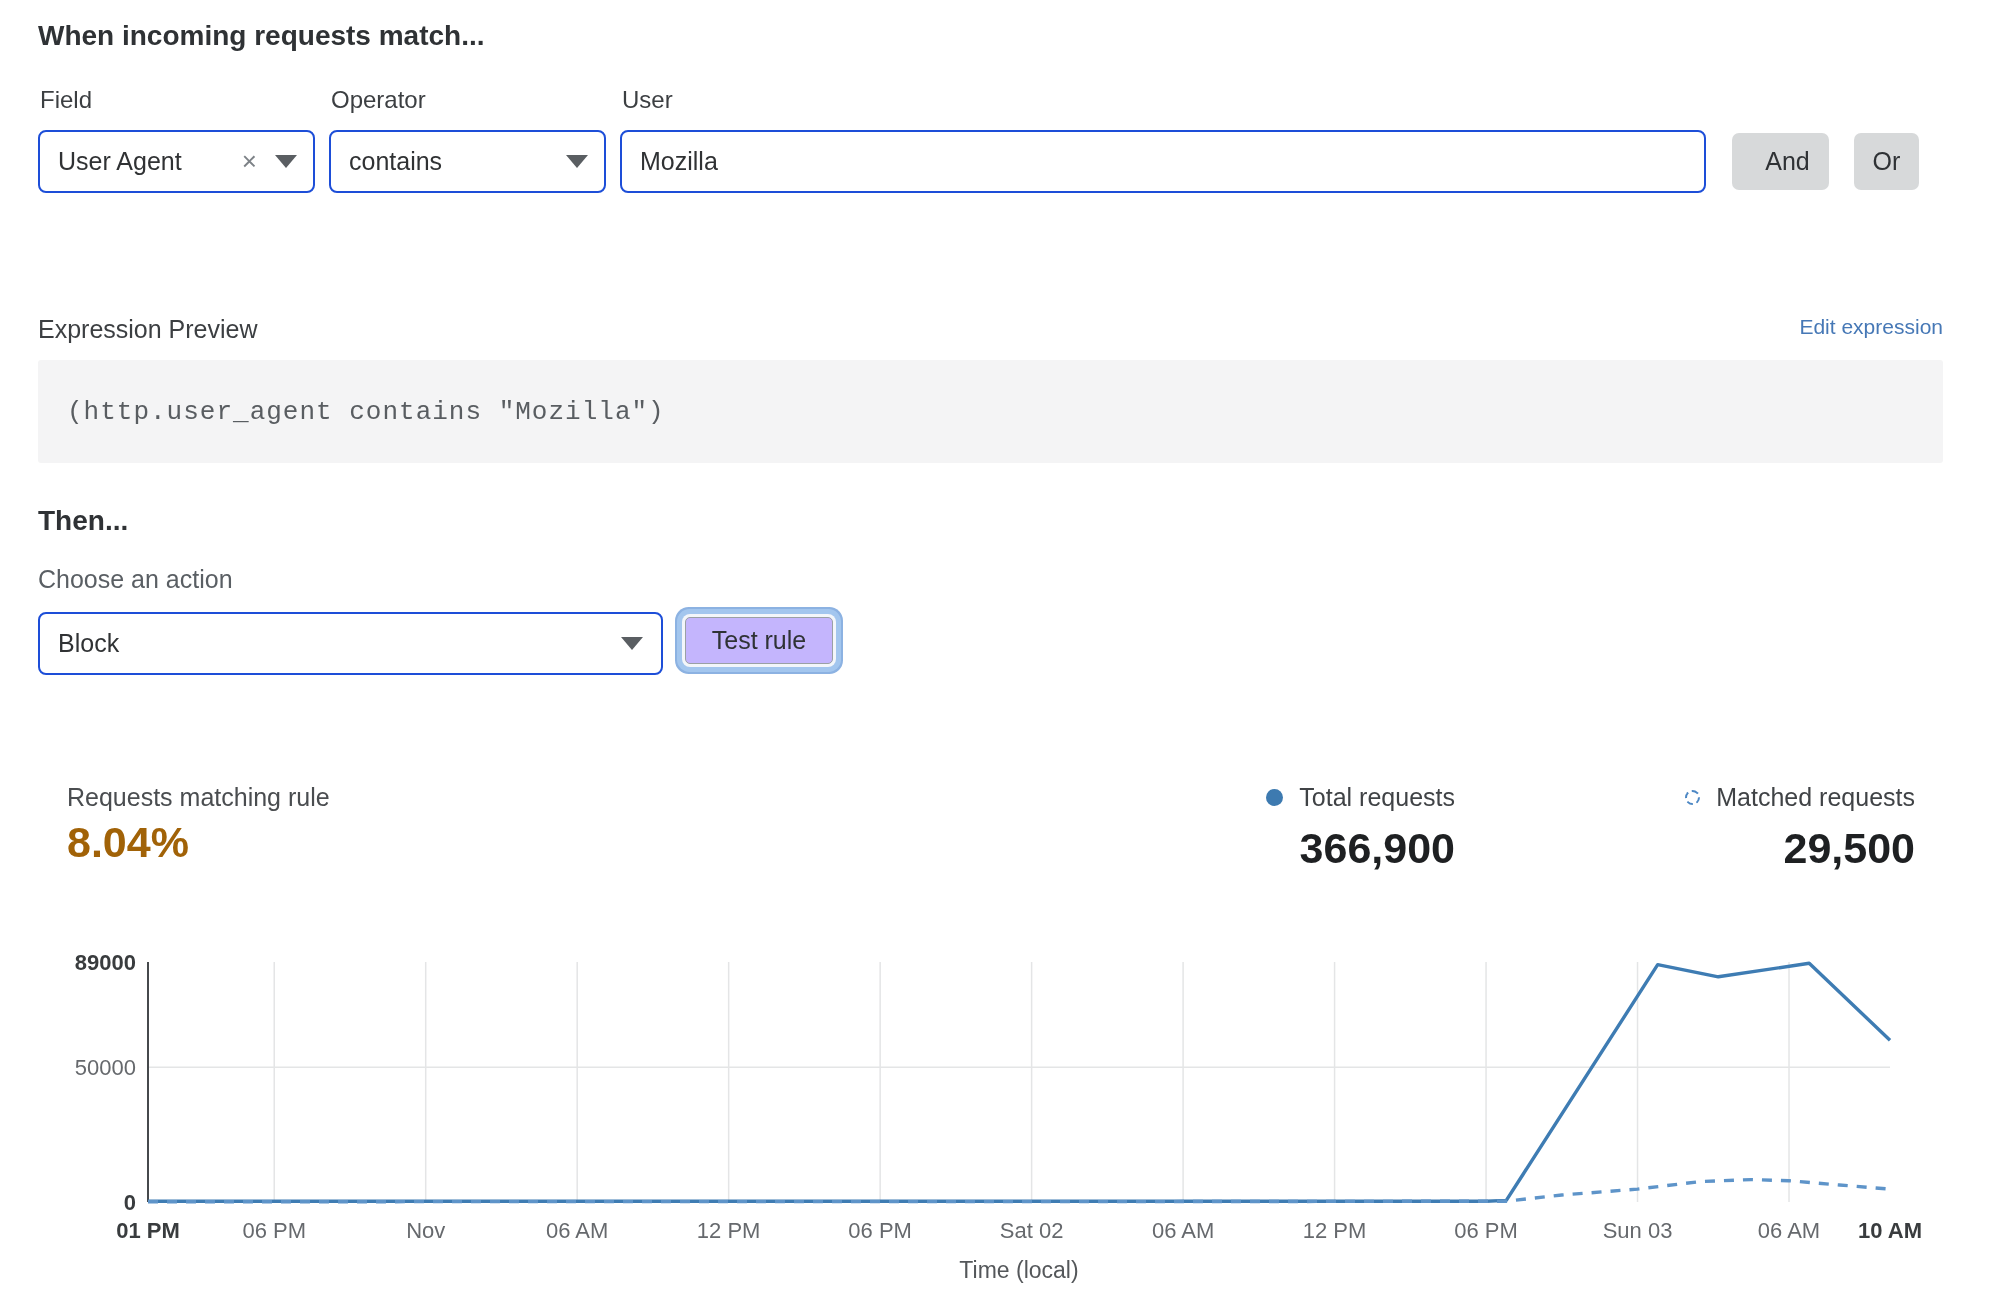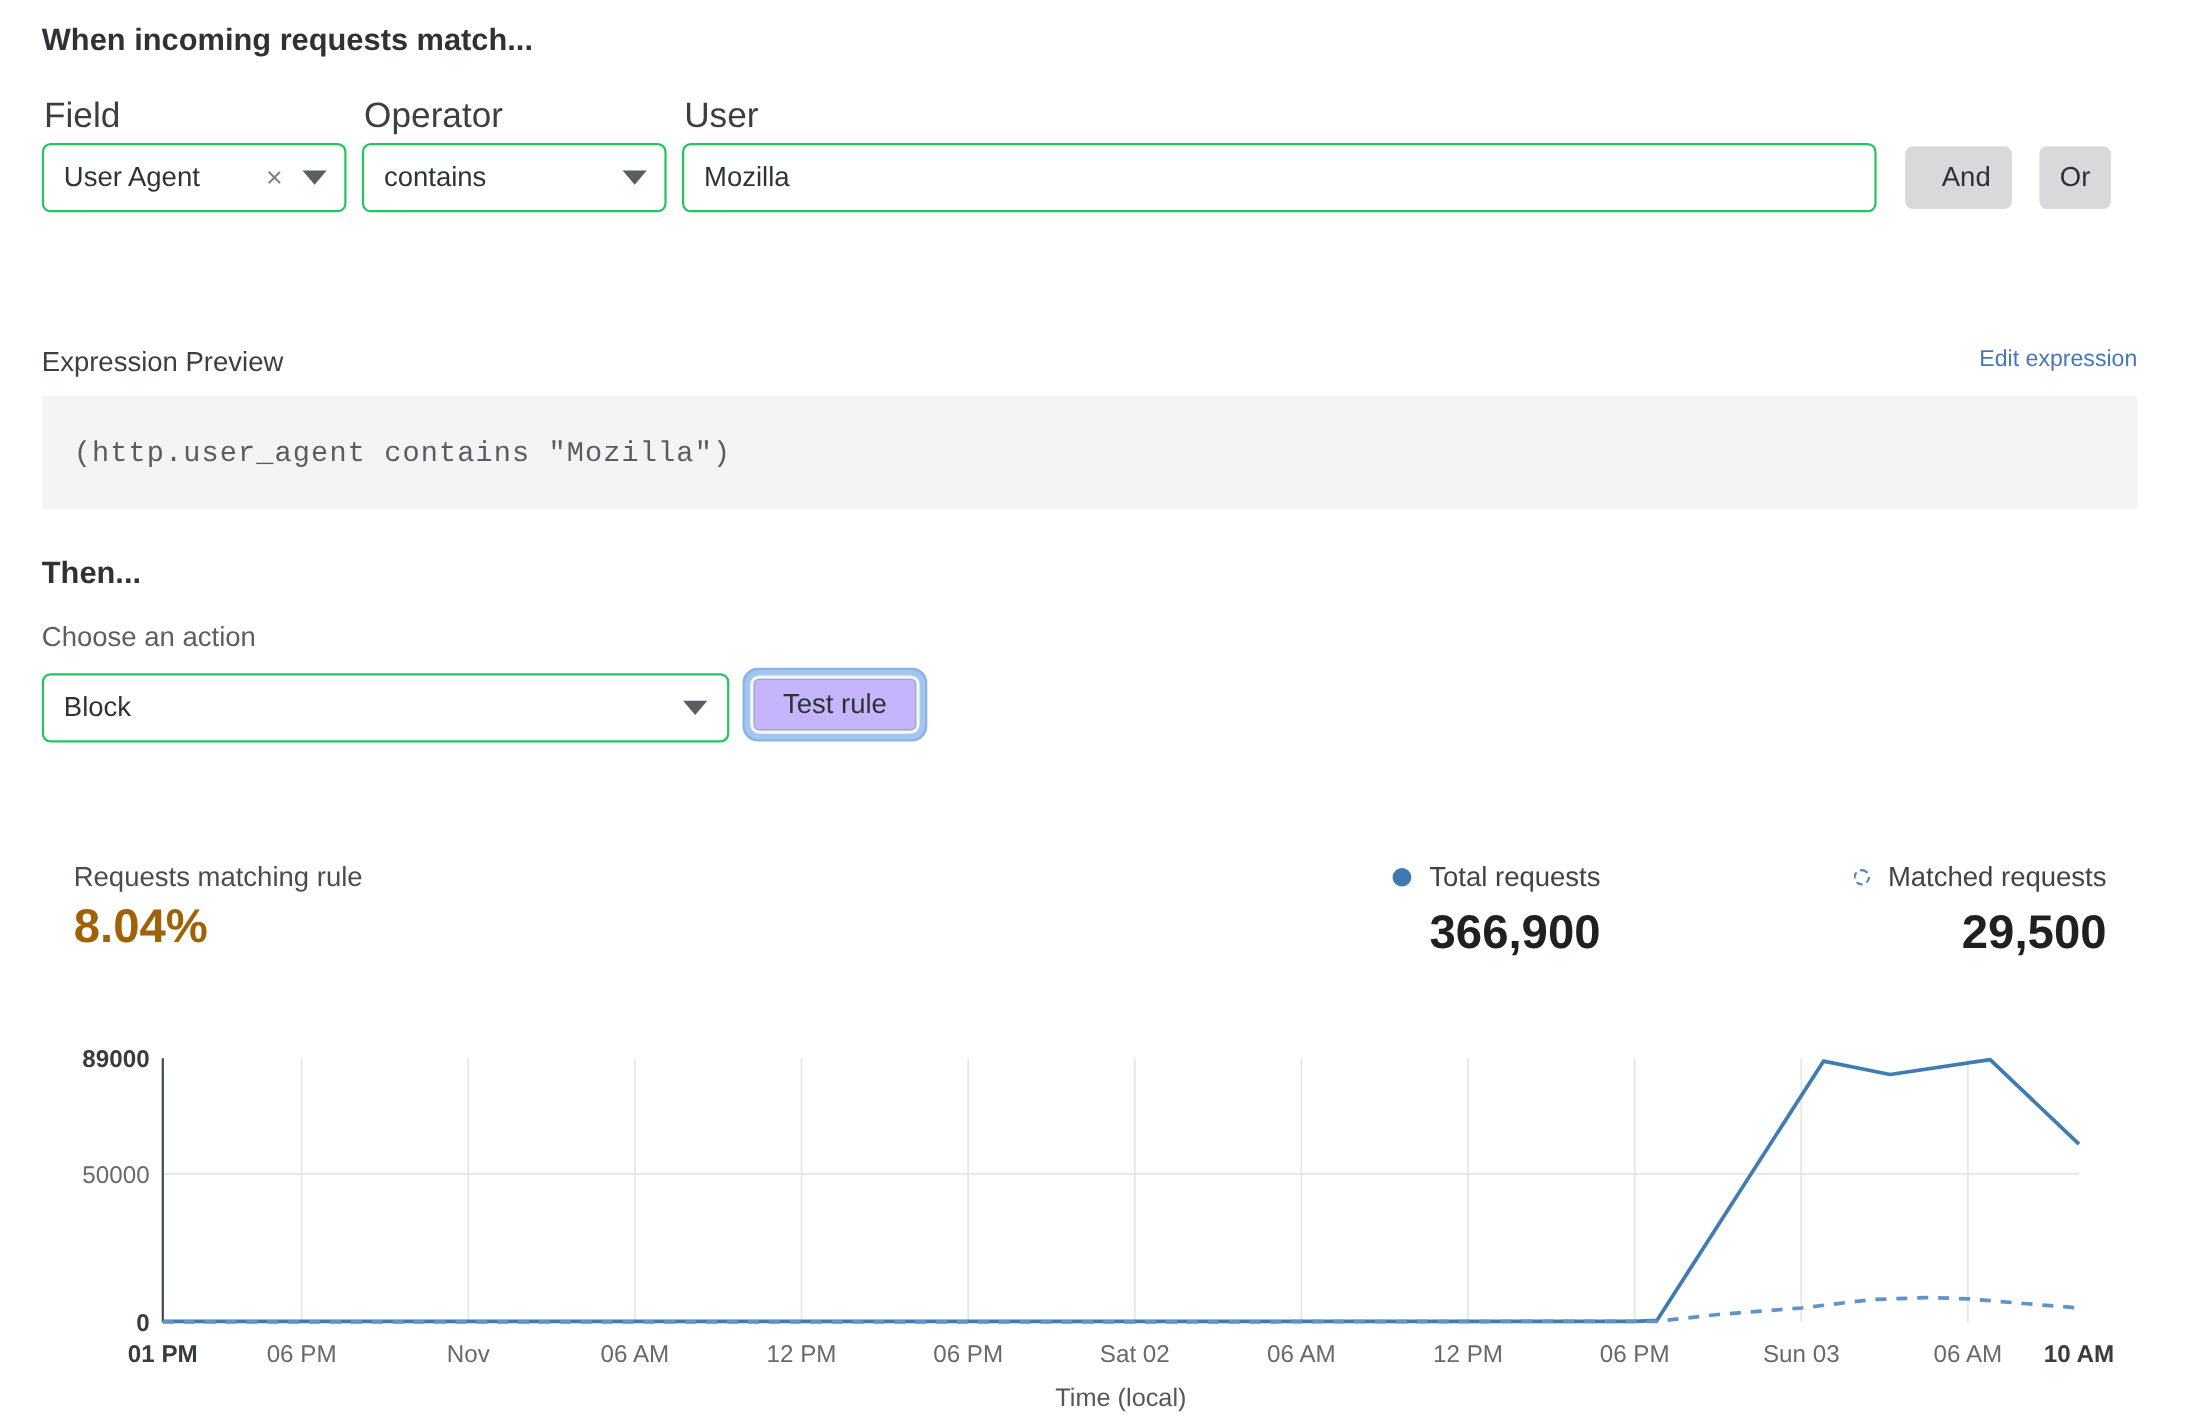--- a/index.html
+++ b/index.html
@@ -9,28 +9,28 @@
     width: 1999px; height: 1295px;
     background: #ffffff;
     font-family: "Liberation Sans", sans-serif;
     color: #35383b;
     overflow: hidden;
   }
   .heading {
     position: absolute; left: 38px; top: 20px;
     font-size: 28px; font-weight: 700; color: #2f3235;
   }
-  .form-label { position: absolute; top: 86px; font-size: 32px; color: #3c3f42; }
+  .form-label { position: absolute; top: 86px; font-size: 24px; color: #3c3f42; }
   .lbl-field { left: 40px; }
   .lbl-operator { left: 331px; }
   .lbl-value { left: 622px; }
 
   .control {
     position: absolute; top: 130px; height: 63px;
-    border: 2px solid #22c55e; border-radius: 8px;
+    border: 2px solid #1d4ed8; border-radius: 8px;
     background: #fff; display: flex; align-items: center;
     font-size: 25px; color: #303234;
   }
   .sel-field { left: 38px; width: 277px; padding: 0 16px 0 18px; }
   .sel-operator { left: 329px; width: 277px; padding: 0 16px 0 18px; }
   .inp-value { left: 620px; width: 1086px; padding: 0 18px; }
   .sel-text { flex: 1 1 auto; white-space: nowrap; overflow: hidden; }
   .x-icon { font-size: 26px; color: #7d8287; margin-right: 18px; cursor: pointer; }
   .chev {
     width: 0; height: 0; flex: 0 0 auto;

